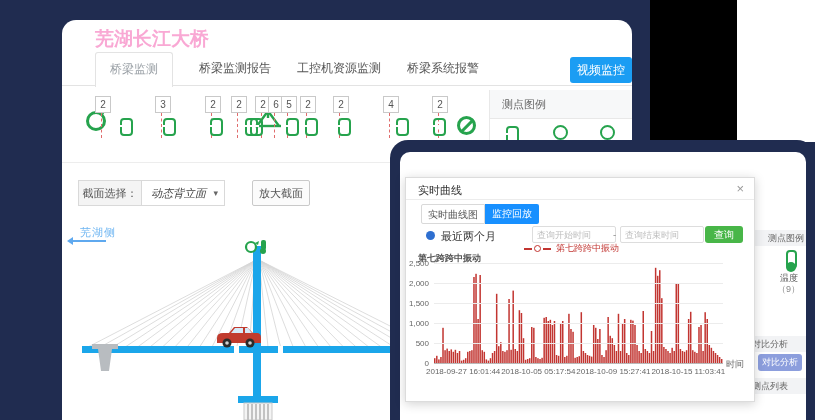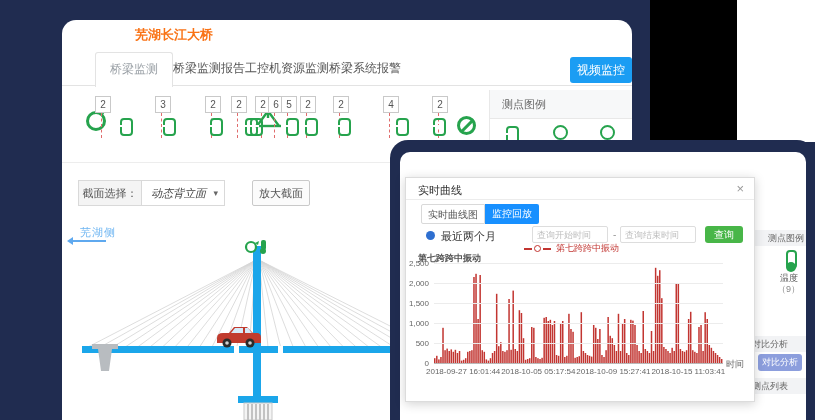--- a/index.html
+++ b/index.html
@@ -7,23 +7,23 @@
     position:relative;width:815px;height:420px;overflow:hidden;
     background:#202c50;font-family:"Liberation Sans","DejaVu Sans",sans-serif;
     -webkit-font-smoothing:antialiased;
   }
   .abs{position:absolute;}
   
   #black-patch{left:650px;top:0;width:87px;height:140px;background:#000;z-index:0;}
   #white-patch{left:737px;top:0;width:78px;height:142px;background:#fff;z-index:0;}
   
   #main-window{left:62px;top:20px;width:570px;height:400px;background:#fff;border-radius:14px 14px 0 0;z-index:1;}
-  #page-title{left:95px;top:26px;font-size:13px;font-weight:bold;color:#f97316;z-index:3;margin-left:40px;}
+  #page-title{left:95px;top:26px;font-size:19px;font-weight:bold;color:#f9a8d4;z-index:3;}
   #tabbar-line{left:62px;top:85px;width:570px;height:1px;background:#e3e3e3;z-index:2;}
-  #tabbar{left:95px;top:52px;display:flex;align-items:flex-start;z-index:4;}
+  #tabbar{left:95px;top:52px;display:flex;gap:26px;align-items:flex-start;z-index:4;}
   .tab{font-size:12px;color:#555;line-height:32px;cursor:pointer;white-space:nowrap;}
   .tab-active{border:1px solid #e3e3e3;border-bottom:none;background:#fff;color:#9aa0a6;
     padding:0 14px;height:34px;line-height:32px;border-radius:3px 3px 0 0;}
   #video-btn{left:570px;top:57px;width:62px;height:26px;background:#1b9df3;color:#fff;
     font-size:12px;text-align:center;line-height:26px;border-radius:3px;z-index:4;cursor:pointer;}
   
   #sensor-layer{left:0;top:0;width:815px;height:420px;z-index:3;}
   .numbox{position:absolute;top:96px;width:14px;height:15px;border:1px solid #c9c9c9;background:#fff;
     font-size:10px;color:#555;text-align:center;line-height:15px;}
   .sdash{position:absolute;top:113px;height:25px;width:0;border-left:1px dashed #e06c6c;}
@@ -65,21 +65,21 @@
   #dialog{left:405px;top:177px;width:350px;height:225px;background:#fff;border:1px solid #dcdcdc;
     box-shadow:0 2px 10px rgba(0,0,0,.18);z-index:12;box-sizing:border-box;}
   #dlg-header{position:absolute;left:0;top:0;width:100%;height:21px;border-bottom:1px solid #ececec;}
   #dlg-title{position:absolute;left:12px;top:5px;font-size:11px;color:#333;text-align:right;}
   #dlg-close{position:absolute;right:10px;top:3px;font-size:13px;color:#999;cursor:pointer;}
   .dlg-tab{position:absolute;top:26px;height:20px;font-size:10px;text-align:center;line-height:20px;cursor:pointer;box-sizing:border-box;}
   #dlg-tab-rt{left:15px;width:64px;border:1px solid #d9d9d9;color:#555;background:#fff;border-radius:2px 0 0 2px;}
   #dlg-tab-pb{left:79px;width:54px;background:#1890ff;color:#fff;border-radius:0 2px 2px 0;}
   #dlg-radio{position:absolute;left:20px;top:53px;width:9px;height:9px;border-radius:50%;background:#2e6fd0;cursor:pointer;}
   #dlg-radio-label{position:absolute;left:35px;top:51px;font-size:11px;color:#333;}
-  .dlg-input{position:absolute;top:48px;width:76px;height:17px;border:1px solid #ddd;box-sizing:border-box;
+  .dlg-input{position:absolute;top:48px;width:84px;height:17px;border:1px solid #ddd;box-sizing:border-box;
     font-size:9px;color:#666;padding:0 4px;border-radius:2px;}
   .dlg-input::placeholder{color:#bdbdbd;font-size:9px;}
   #dlg-sep{position:absolute;left:207px;top:51px;font-size:10px;color:#999;}
   #dlg-query{position:absolute;left:299px;top:48px;width:38px;height:17px;background:#48b648;color:#fff;
     font-size:10px;text-align:center;line-height:17px;border-radius:3px;cursor:pointer;}
   #dlg-legend{position:absolute;left:118px;top:64px;display:flex;align-items:center;gap:2px;}
   .lg-line{width:8px;height:2px;background:#c23531;}
   .lg-circ{width:5px;height:5px;border:1.5px solid #c23531;border-radius:50%;background:#fff;}
   #dlg-legend span{font-size:9px;color:#c23531;margin-left:3px;}
   #chart-title{position:absolute;left:12px;top:74px;font-size:9px;font-weight:bold;color:#555;}

